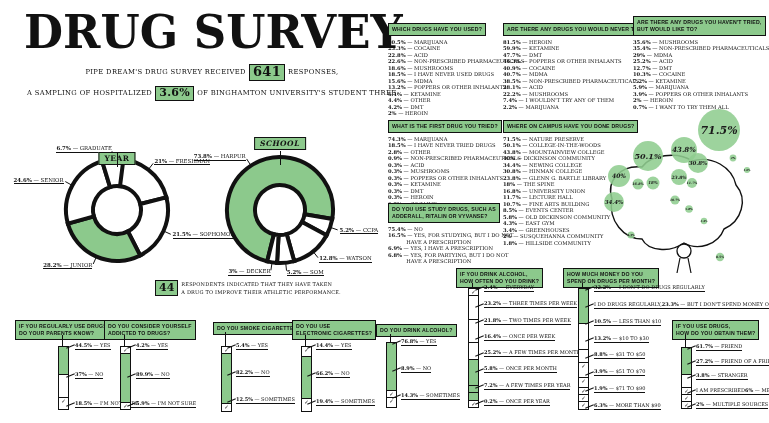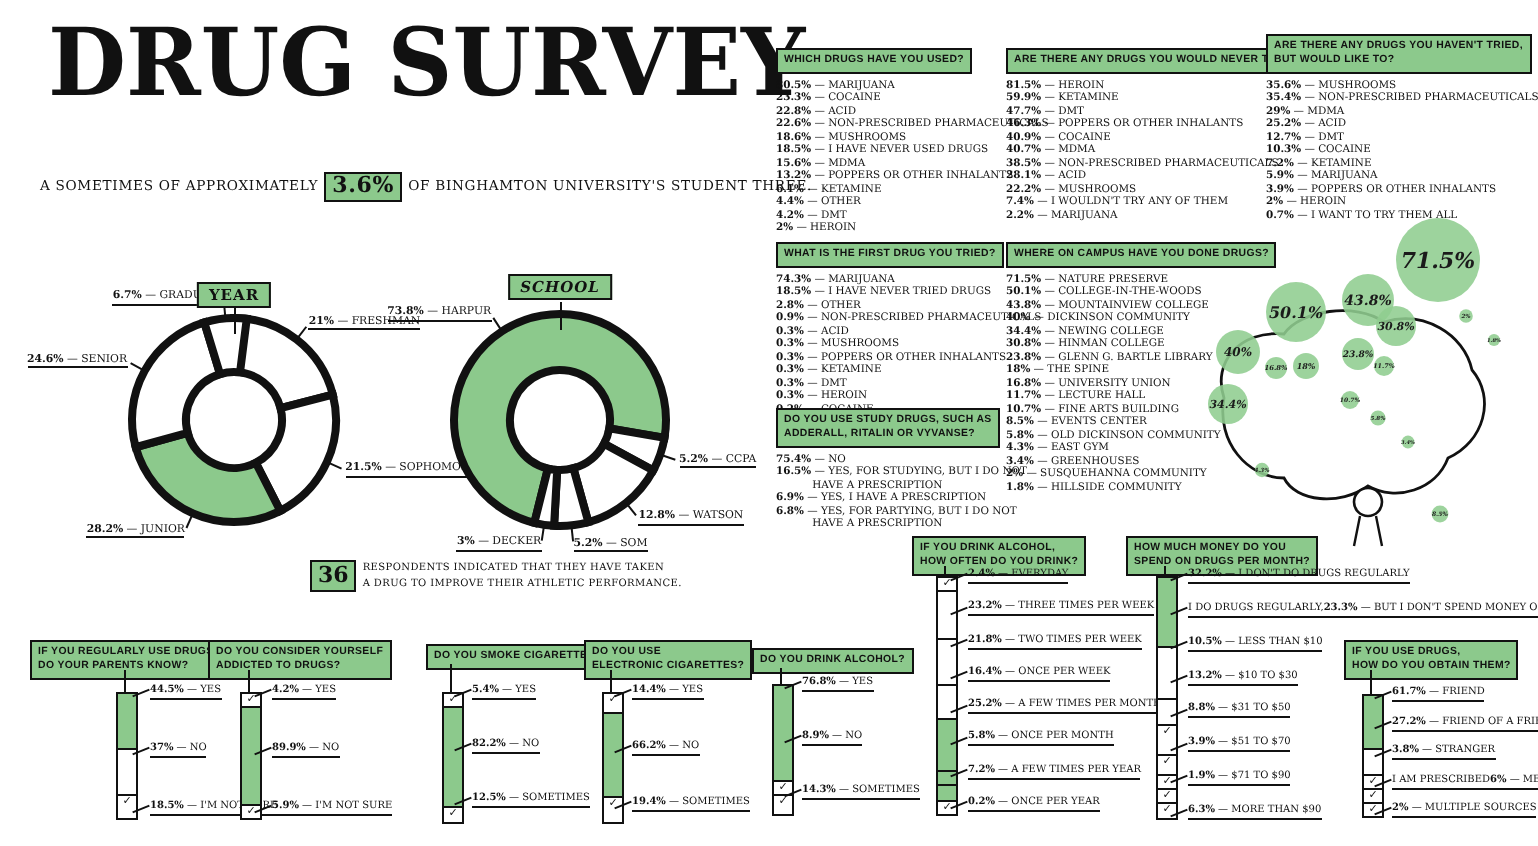--- a/index.html
+++ b/index.html
@@ -47,22 +47,27 @@
         font-size:7.5px;padding:1px 5px;letter-spacing:.5px;transform:translateX(-50%);}
   svg text{font-family:"DejaVu Serif",serif;font-style:italic;font-weight:bold;fill:#1b1b1b;}
 </style>
 </head>
 <body>
 
 <div id="stage">
 
   <div class="title">DRUG SURVEY</div>
 
+  <div class="introline" style="left:92px;top:64px;width:240px">
+    <span>PIPE DREAM'S DRUG SURVEY RECEIVED</span>
+    <span class="badge">641</span>
+    <span>RESPONSES,</span>
+  </div>
   <div class="introline" style="left:38px;top:86px;width:350px">
-    <span>A SOMETIMES OF APPROXIMATELY</span>
+    <span>A SAMPLING OF HOSPITALIZED</span>
     <span class="badge small">3.6%</span>
     <span>OF BINGHAMTON UNIVERSITY'S STUDENT THREE.</span>
   </div>
 
   <div class="donut" id="donut-year" style="left:37px;top:132px;width:160px;height:150px">
       <svg width="160" height="150" style="position: absolute; left: 0px; top: 0px; overflow: visible;">
         <path d="M 80 27 A 51 51 0 0 1 129.39774121756017 65.31681575459241 L 103.24599586708715 72.03144270804349 A 24 24 0 0 0 80 54 Z" fill="#ffffff" stroke="#111" stroke-width="4"></path>
         <line x1="111.87116678995477" y1="36.9119393564641" x2="116.16151616552561" y2="31.380854269834273" stroke="#111" stroke-width="1"></line>
         <path d="M 129.39774121756017 65.31681575459241 A 51 51 0 0 1 103.15351548671688 123.44133273360676 L 90.89577199374912 99.38415658052082 A 24 24 0 0 0 103.24599586708715 72.03144270804349 Z" fill="#ffffff" stroke="#111" stroke-width="4"></path>
         <line x1="127.39297038504316" y1="99.39874664746566" x2="133.77279332149126" y2="102.27934715770142" stroke="#111" stroke-width="1"></line>
@@ -71,21 +76,21 @@
         <path d="M 30.85009240720951 91.61200145533917 A 51 51 0 0 1 65.15715549175812 29.207685370499654 L 73.01513199612147 55.038910762588074 A 24 24 0 0 0 56.87063172103977 84.40564774368902 Z" fill="#ffffff" stroke="#111" stroke-width="4"></path>
         <line x1="34.43205263771908" y1="52.94880894671083" x2="28.297905877412035" y2="49.57653322799882" stroke="#111" stroke-width="1"></line>
         <path d="M 65.15715549175812 29.207685370499654 A 51 51 0 0 1 86.3919949117795 27.40215023296163 L 83.0079976055433 54.18924716845253 A 24 24 0 0 0 73.01513199612147 55.038910762588074 Z" fill="#ffffff" stroke="#111" stroke-width="4"></path>
         <line x1="75.59449124861212" y1="26.186956346481203" x2="75.0014419936176" y2="19.212123546969053" stroke="#111" stroke-width="1"></line>
       </svg>
       <div class="dlab" style="top: 25.8005px; left: 117.387px;"><b>21%</b> — FRESHMAN</div>
       <div class="dlab" style="top: 99.1024px; left: 135.596px;"><b>21.5%</b> — SOPHOMORE</div>
       <div class="dlab" style="top: 129.83px; right: 104.577px;"><b>28.2%</b> — JUNIOR</div>
       <div class="dlab" style="top: 44.613px; right: 133.455px;"><b>24.6%</b> — SENIOR</div>
       <div class="dlab" style="top: 13.2193px; right: 85.168px;"><b>6.7%</b> — GRADUATE</div>
-      <div class="dhead" style="left: 80px; top: 9px;">YEAR</div>
+      <div class="dhead" style="left: 80px; top: 20px;">YEAR</div>
       <div class="vline" style="left: 80px; top: 21px; height: 14px;"></div>
     </div>
   <div class="donut" id="donut-school" style="left:200px;top:132px;width:160px;height:150px">
       <svg width="160" height="150" style="position: absolute; left: 0px; top: 0px; overflow: visible;">
         <path d="M 67.17813953321762 129.42567349262782 A 53 53 0 1 1 132.24539781495776 86.91170057602962 L 104.64405557309328 82.20363234718378 A 25 25 0 1 0 73.9519526100083 102.25739315689991 Z" fill="#8cc98c" stroke="#111" stroke-width="4"></path>
         <line x1="50.46313840592212" y1="32.79409543906584" x2="46.63428597706018" y2="26.934070773759565" stroke="#111" stroke-width="1"></line>
         <path d="M 132.24539781495776 86.91170057602962 A 53 53 0 0 1 126.62137436193066 103.20808308072463 L 101.99121432166541 89.8906052267569 A 25 25 0 0 0 104.64405557309328 82.20363234718378 Z" fill="#ffffff" stroke="#111" stroke-width="4"></path>
         <line x1="131.04571701056744" y1="95.61632126401719" x2="137.6627544008262" y2="97.8999184649083" stroke="#111" stroke-width="1"></line>
         <path d="M 126.62137436193066 103.20808308072463 A 53 53 0 0 1 94.18146070451955 129.06746686772476 L 86.68936825684885 102.08842776779471 A 25 25 0 0 0 101.99121432166541 89.8906052267569 Z" fill="#ffffff" stroke="#111" stroke-width="4"></path>
         <line x1="113.66002738707667" y1="120.22561493100189" x2="118.0233642705866" y2="125.69930575539102" stroke="#111" stroke-width="1"></line>
@@ -225,21 +230,21 @@
         <circle cx="104" cy="118" r="3.2" fill="#8fcd8f" fill-opacity="0.88"></circle>
         <text x="104" y="118" text-anchor="middle" dy="0.35em" font-size="2.6">3.4%</text>
         <circle cx="133" cy="55" r="3.4" fill="#8fcd8f" fill-opacity="0.88"></circle>
         <text x="133" y="55" text-anchor="middle" dy="0.35em" font-size="2.8">2%</text>
         <circle cx="147" cy="67" r="3" fill="#8fcd8f" fill-opacity="0.88"></circle>
         <text x="147" y="67" text-anchor="middle" dy="0.35em" font-size="2.6">1.8%</text>
       </g>
   </svg>
 
   <div class="fact" style="left:155px;top:280px">
-      <span class="fnum">36</span>
+      <span class="fnum">44</span>
       <span class="ftext">RESPONDENTS INDICATED THAT THEY HAVE TAKEN
 A DRUG TO IMPROVE THEIR ATHLETIC PERFORMANCE.</span>
     </div>
 
   <div class="thermo" style="left:15px;top:320px">
       <div class="phead" style="position: absolute; left: 0px; top: 0px;">IF YOU REGULARLY USE DRUGS,
 DO YOUR PARENTS KNOW?</div>
       <div class="vline" style="left: 47px; top: 15px; height: 11px;"></div>
       <div class="tbar" style="left: 43px; top: 26px; height: 62px;">
         <div class="seg green" style="flex: 44.5 1 0px;"></div>

